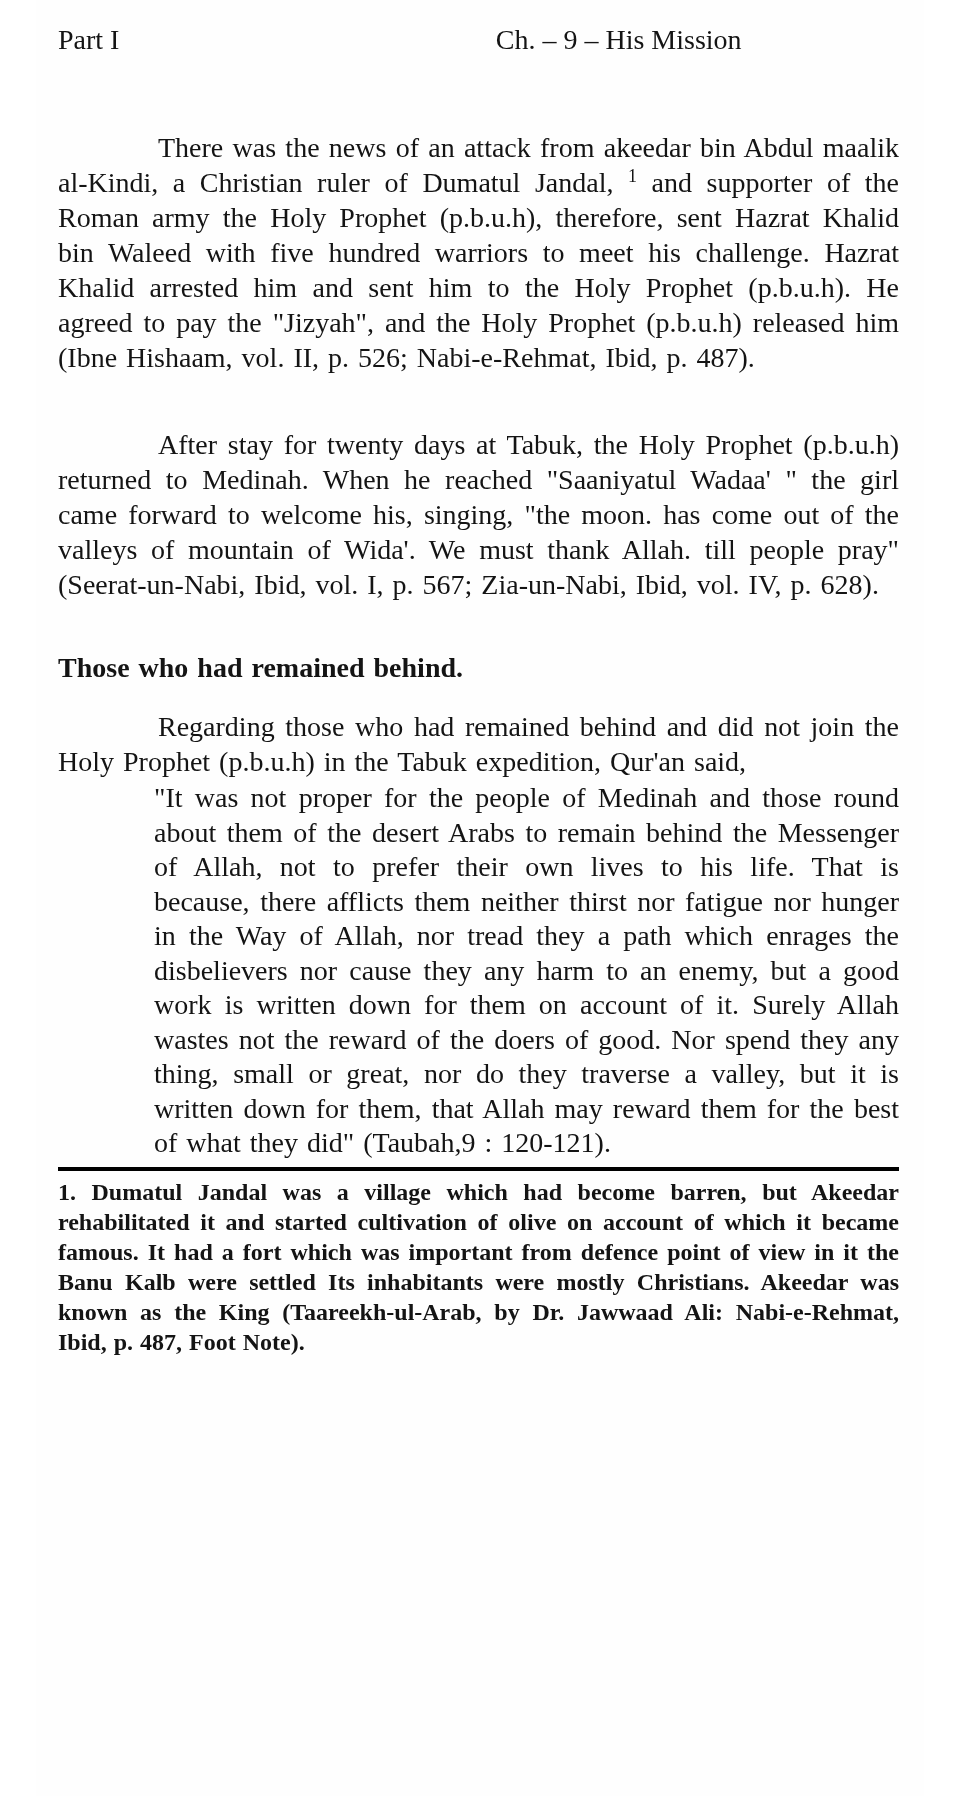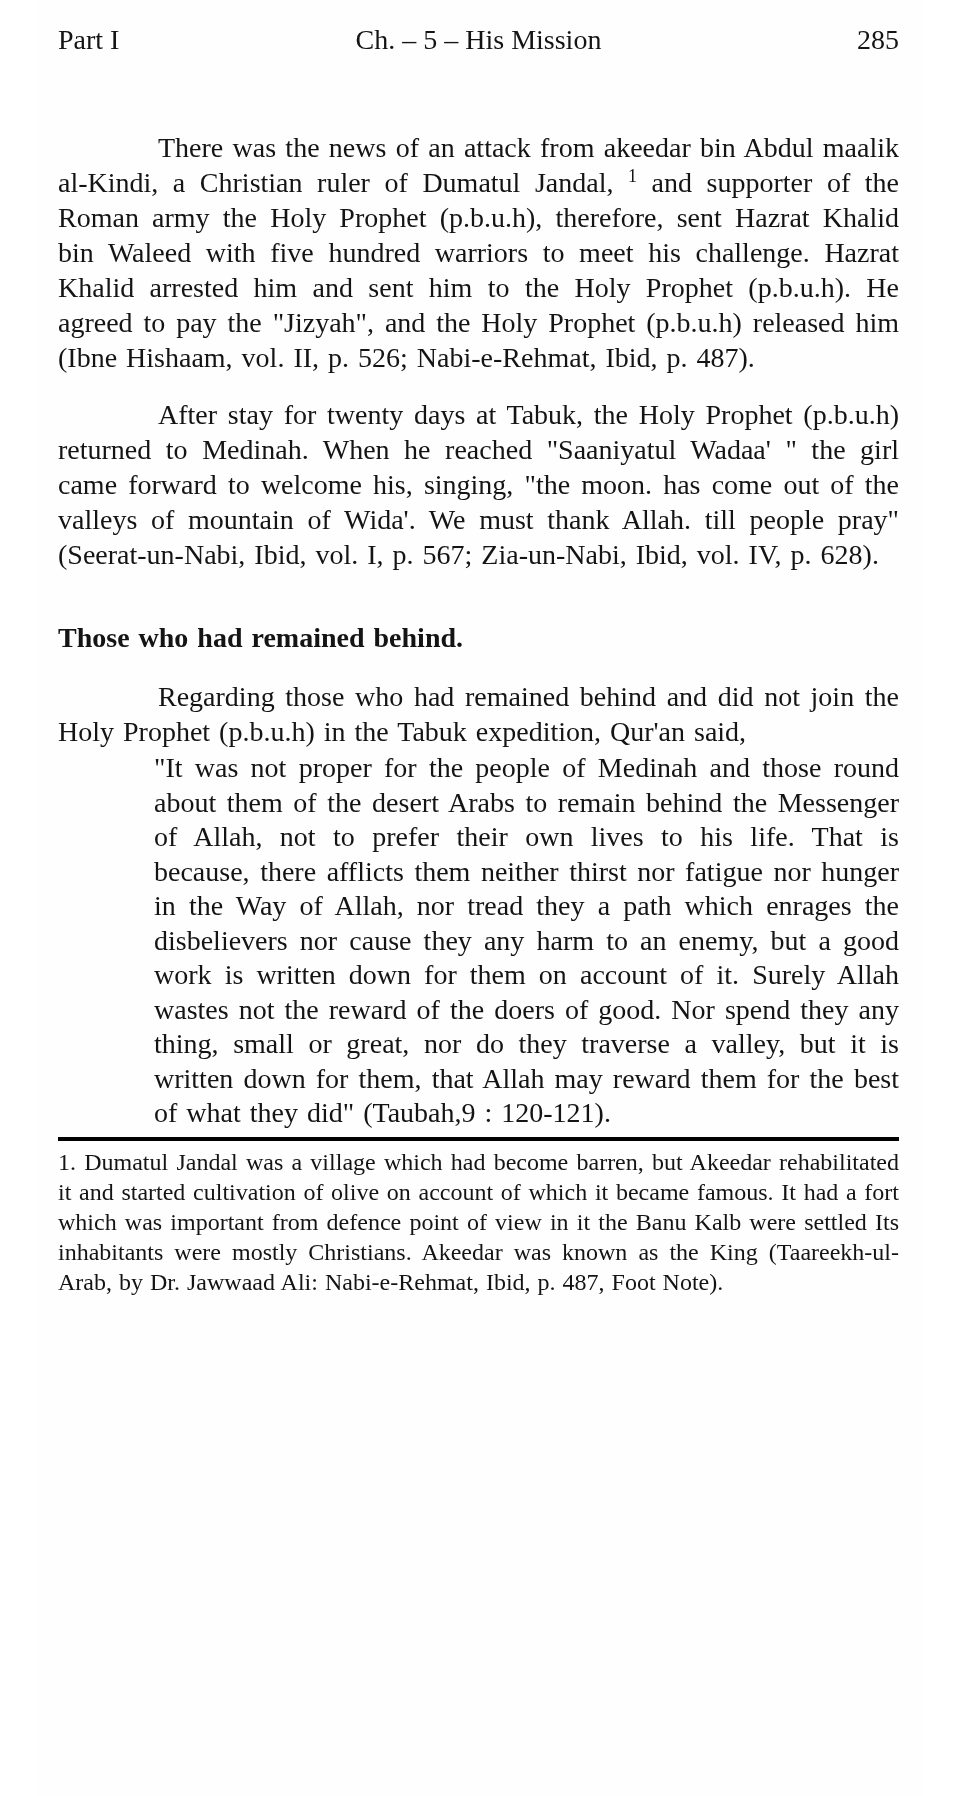--- a/index.html
+++ b/index.html
@@ -32,21 +32,21 @@
     font-size: 28px;
     line-height: 35px;
     text-align: justify;
     word-spacing: 2px;
   }
   p { margin: 0; }
 
   .para-first-indent { text-indent: 100px; }
 
   .para-1 { margin-top: 73px; }
-  .para-2 { margin-top: 22px; }
+  .para-2 { margin-top: 52px; }
 
   .section-heading {
     margin-top: 48px;
     font-weight: bold;
     font-size: 28px;
     line-height: 35px;
     text-align: left;
   }
 
   .para-3 { margin-top: 24px; }
@@ -68,34 +68,33 @@
   .footnote-rule {
     border: none;
     border-top: 4px solid #000000;
     margin: 6px 0 6px 0;
     width: 100%;
   }
 
   .footnote {
     font-size: 24px;
     line-height: 30px;
-    font-weight: normal;
+    font-weight: bold;
     text-align: justify;
     word-spacing: 1px;
   }
 </style>
 </head>
 <body>
 
 <div class="page">
 
   <div class="running-header">
     <span class="hdr-left">Part I</span>
-    <span class="hdr-center">Ch. – 5 – His Mission</span>
-    <span class="hdr-right">285</span>
+    <span class="hdr-center">Ch. – 9 – His Mission</span>
   </div>
 
   <div class="body-text">
 
     <p class="para-1 para-first-indent">
       <span>There was the news of an attack from akeedar bin Abdul maalik al-Kindi, a Christian ruler of Dumatul Jandal,</span>
       <sup class="fn-marker">1</sup>
       <span>and supporter of the Roman army the Holy Prophet (p.b.u.h), therefore, sent Hazrat Khalid bin Waleed with five hundred warriors to meet his challenge. Hazrat Khalid arrested him and sent him to the Holy Prophet (p.b.u.h). He agreed to pay the "Jizyah", and the Holy Prophet (p.b.u.h) released him (Ibne Hishaam, vol. II, p. 526; Nabi-e-Rehmat, Ibid, p. 487).</span>
     </p>
 

